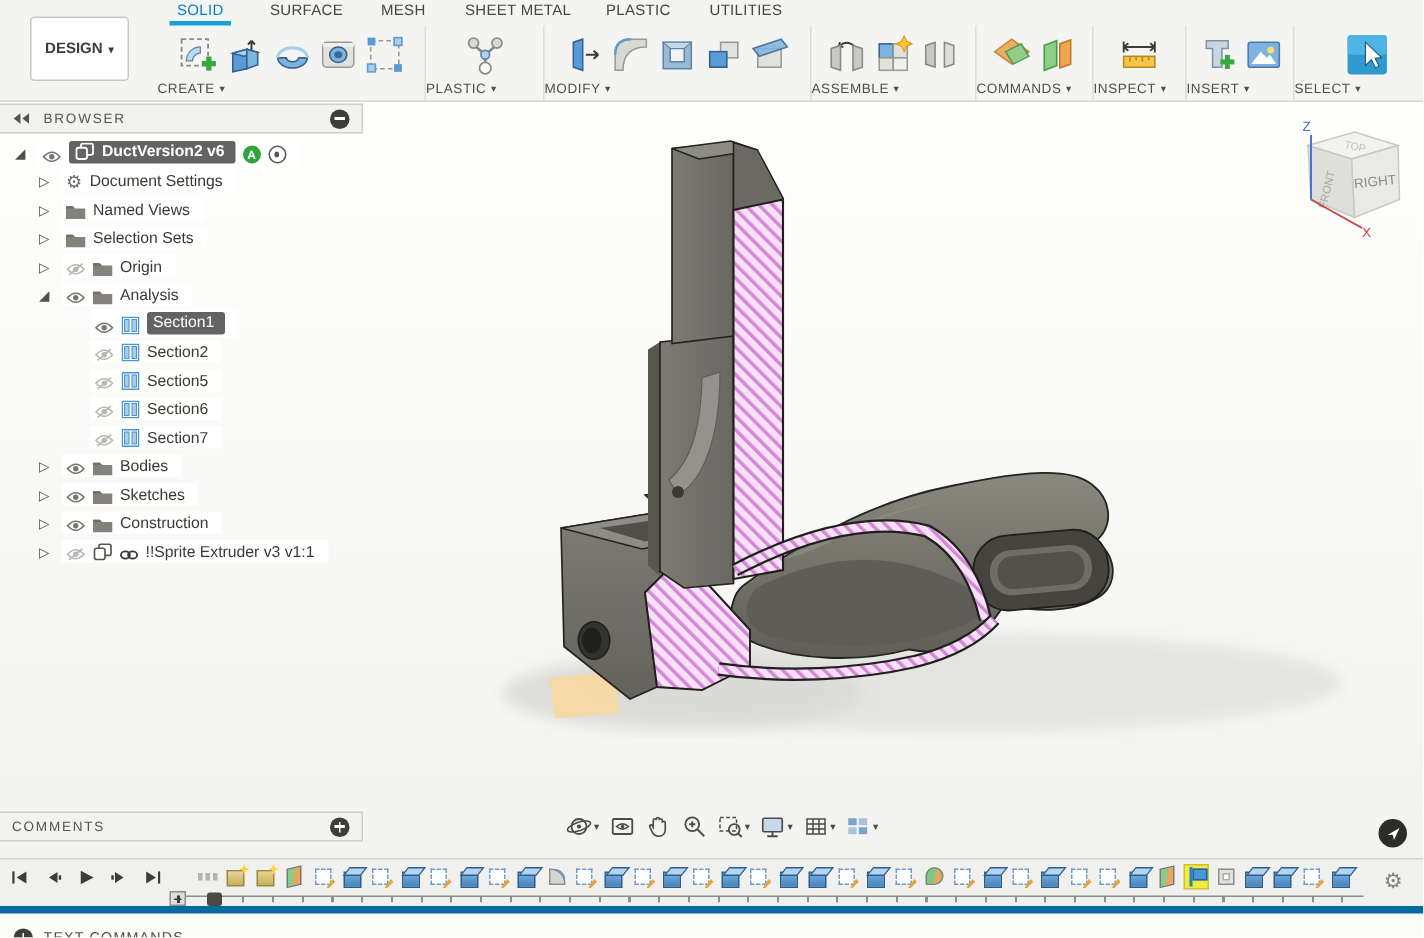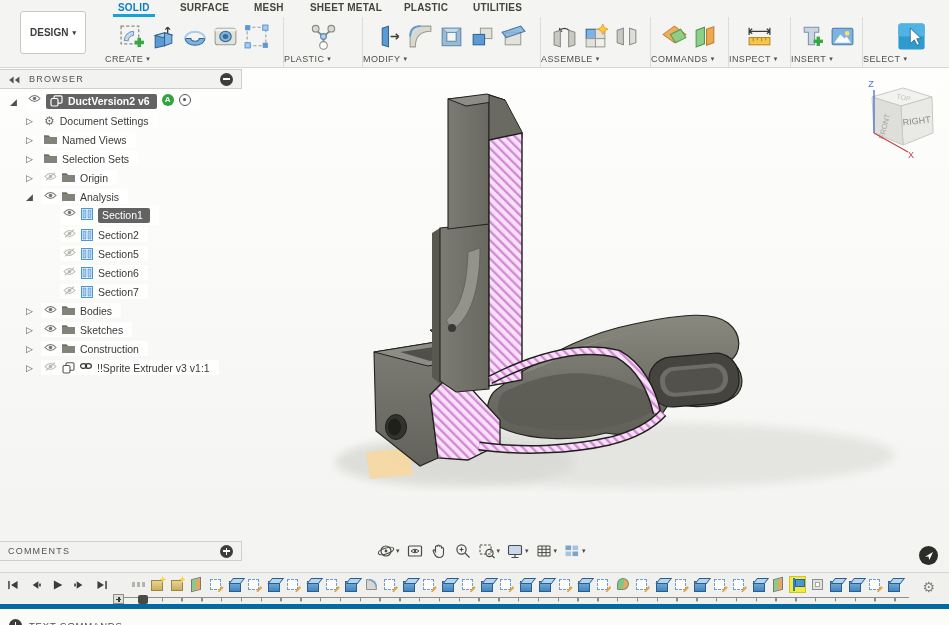--- a/index.html
+++ b/index.html
@@ -6,21 +6,21 @@
   #stage{position:relative;width:949px;height:625px;background:#fff;overflow:hidden;
          font-family:"Liberation Sans",sans-serif;-webkit-user-select:none;user-select:none}
   
   #viewport{position:absolute;left:0;top:68px;right:0;bottom:53px;background:linear-gradient(#fefefd,#f3f3f1)}
   #model{position:absolute;left:0;top:0;width:949px;height:625px;pointer-events:none}
   
   #topbar{position:absolute;left:0;top:0;width:949px;height:68px;background:#f4f4f2;border-bottom:1px solid #d6d6d2;box-sizing:border-box}
   #design-btn{position:absolute;left:20px;top:11px;width:64px;height:41px;background:#fff;border:1px solid #c9c9c4;border-radius:3px;
       display:flex;align-items:center;justify-content:center;gap:4px;font-size:10px;font-weight:bold;color:#3c3c38;cursor:default}
   #design-btn .caret{font-size:7px;color:#3c3c38}
-  .tab{position:absolute;top:0;height:17px;line-height:16px;font-size:10px;font-weight:bold;color:#45453f;letter-spacing:.2px;padding:0 5px;box-sizing:border-box}
+  .tab{position:absolute;top:0;height:17px;line-height:16px;font-size:10px;font-weight:normal;color:#45453f;letter-spacing:.2px;padding:0 5px;box-sizing:border-box}
   .tab.active{color:#0a7ec2;border-bottom:3px solid #12a3dd}
   .tgroup{position:absolute;top:17px;height:50px;border-left:1px solid #dcdcd8;display:flex;flex-direction:column;box-sizing:border-box}
   .tgroup.first{border-left:none}
   .ticons{height:36px;display:flex;align-items:center;justify-content:center;gap:4px;margin-top:1px}
   .tico{display:block}
   .tico svg{width:27px;height:27px;display:block}
   .tico-select svg{width:31px;height:31px}
   .tico-automate svg{width:29px;height:29px}
   .tlabel{font-size:9px;color:#514f4a;letter-spacing:.4px;display:flex;gap:3px;align-items:center}
   .tlabel .caret{font-size:7px}
@@ -28,21 +28,21 @@
   .panel-h{height:20px;background:#f2f2f0;border:1px solid #cfcfcb;border-left:none;display:flex;align-items:center;padding:0 8px;gap:8px;box-sizing:border-box}
   .panel-title{font-size:9px;letter-spacing:1.2px;color:#55544f;flex:1}
   .circ{width:13px;height:13px;border-radius:50%;background:#3d3d39;position:relative;flex:0 0 auto}
   .circ::before{content:"";position:absolute;left:3px;right:3px;top:5.7px;height:1.6px;background:#fff}
   .circ.plus::after{content:"";position:absolute;top:3px;bottom:3px;left:5.7px;width:1.6px;background:#fff}
   #browser{position:absolute;left:0;top:69px;width:242px}
   #tree{padding-top:3px}
   .brow{height:19px;display:flex;align-items:center}
   .lv0{padding-left:10px}.lv1{padding-left:26px}.lv2{padding-left:60px}
   .tri{width:15px;text-align:left;font-size:9px;color:#50504a;flex:0 0 auto}
-  .chip{display:inline-flex;align-items:flex-start;gap:5px;background:rgba(255,255,255,.86);padding:1.5px 9px 1.5px 3px;border-radius:1px}
+  .chip{display:inline-flex;align-items:flex-end;gap:5px;background:rgba(255,255,255,.86);padding:1.5px 9px 1.5px 3px;border-radius:1px}
   .lbl{font-size:10.5px;color:#3a3a35;white-space:nowrap}
   .root .lbl{font-weight:bold}
   .selbox{display:inline-flex;align-items:center;gap:5px;background:#636363;padding:1.5px 7px 2px 4px;border-radius:2px}
   .selbox .lbl{color:#fff}
   .ticon{display:flex;align-items:center}
   .gear-glyph{font-size:12px;color:#6f6e68;line-height:1}
   .badge-a{width:12px;height:12px;border-radius:50%;background:#2fa43c;color:#fff;font-size:8px;font-weight:bold;
       display:flex;align-items:center;justify-content:center;flex:0 0 auto}
   .target{width:12px;height:12px;border-radius:50%;border:1.3px solid #55544f;position:relative;box-sizing:border-box;flex:0 0 auto}
   .target::after{content:"";position:absolute;left:2.9px;top:2.9px;width:3.6px;height:3.6px;border-radius:50%;background:#55544f}

